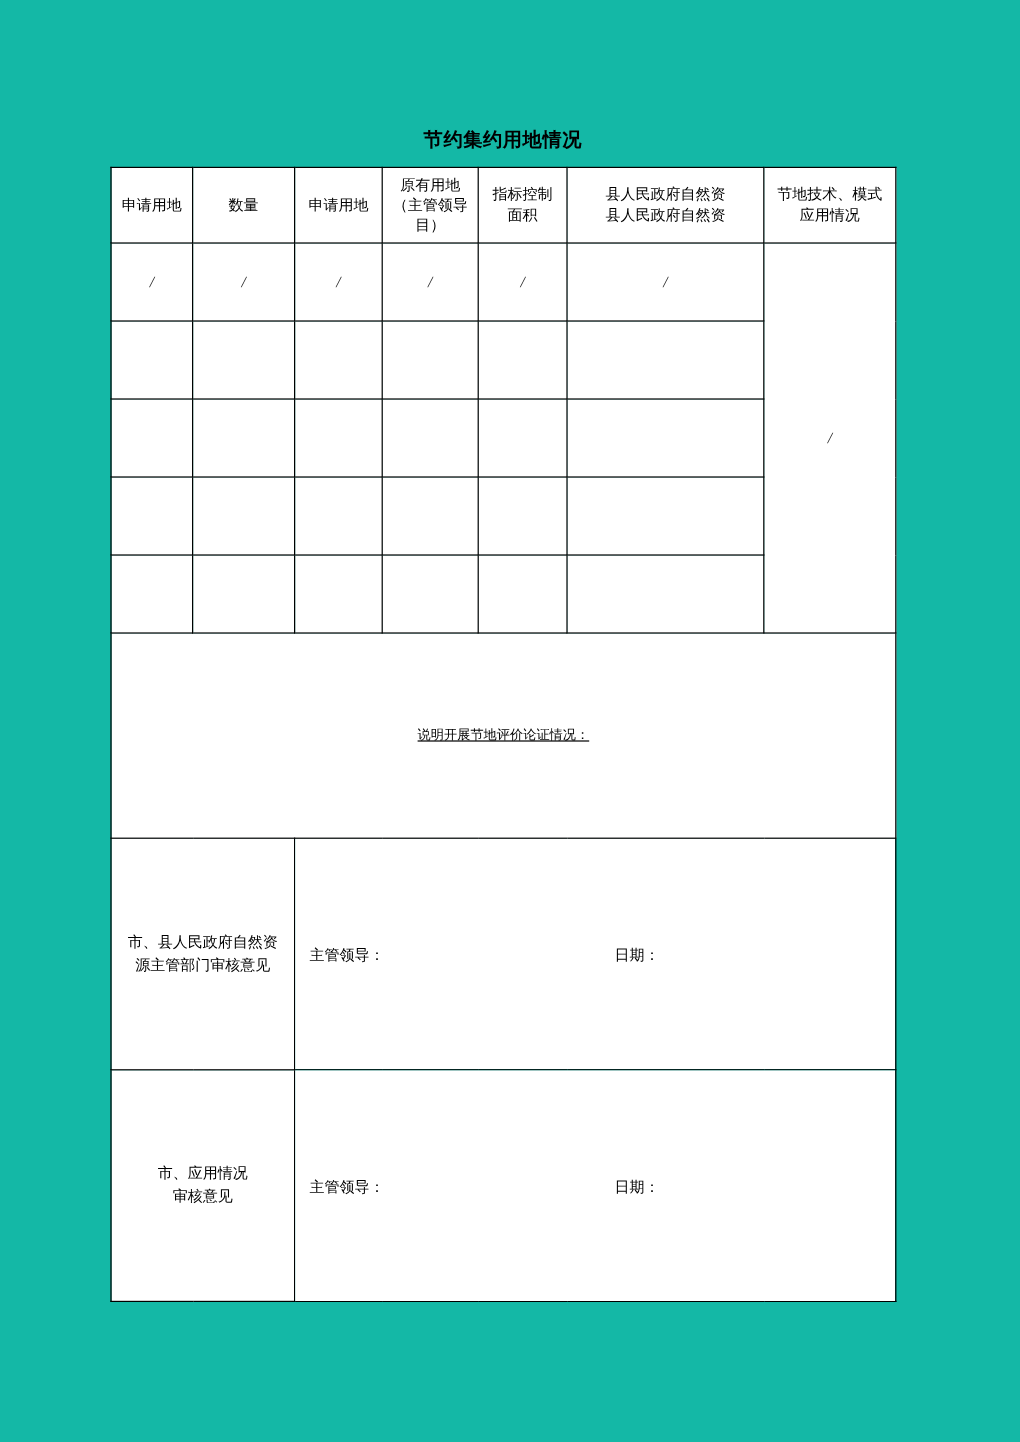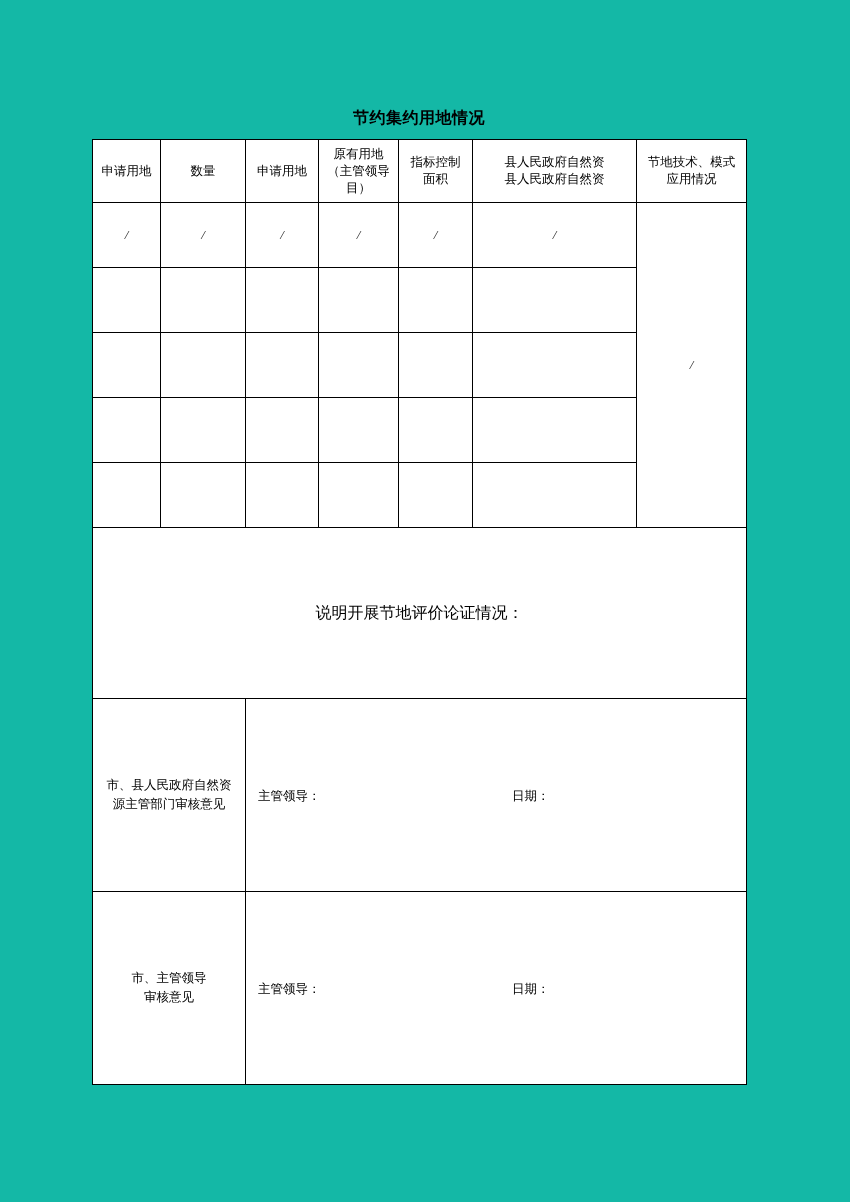--- a/index.html
+++ b/index.html
@@ -84,21 +84,22 @@
     vertical-align: middle;
     text-align: center;
   }
 
   .note-cell {
     height: 170px;
     vertical-align: top;
     text-align: left;
     padding: 7px 0 0 7px;
     line-height: 18px;
-    font-size: 16px;
+    font-size: 11px;
+    text-decoration: underline;
   }
 
   .label-cell {
     vertical-align: middle;
     text-align: center;
     line-height: 19px;
     font-size: 12.5px;
     padding: 2px 4px;
   }
 
@@ -304,21 +305,21 @@
         <td class="opinion-cell opinion-1" colspan="5">
           <div class="sig-row">
             <span class="sig-leader">主管领导：</span>
             <span class="sig-date">日期：</span>
           </div>
         </td>
       </tr>
 
       <tr>
         <td class="label-cell opinion-2" colspan="2">
-          <div>市、主管领导</div>
+          <div>市、应用情况</div>
           <div>审核意见</div>
         </td>
         <td class="opinion-cell opinion-2" colspan="5">
           <div class="sig-row">
             <span class="sig-leader">主管领导：</span>
             <span class="sig-date">日期：</span>
           </div>
         </td>
       </tr>
 

